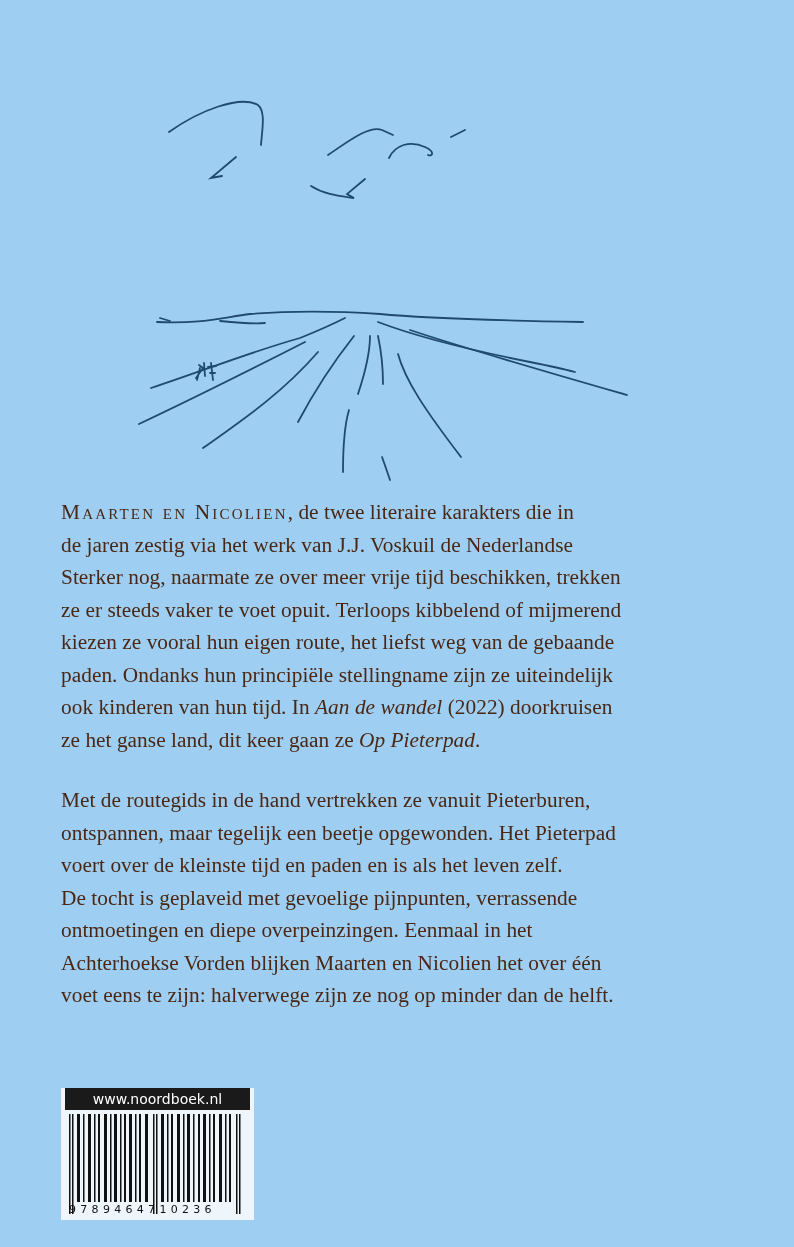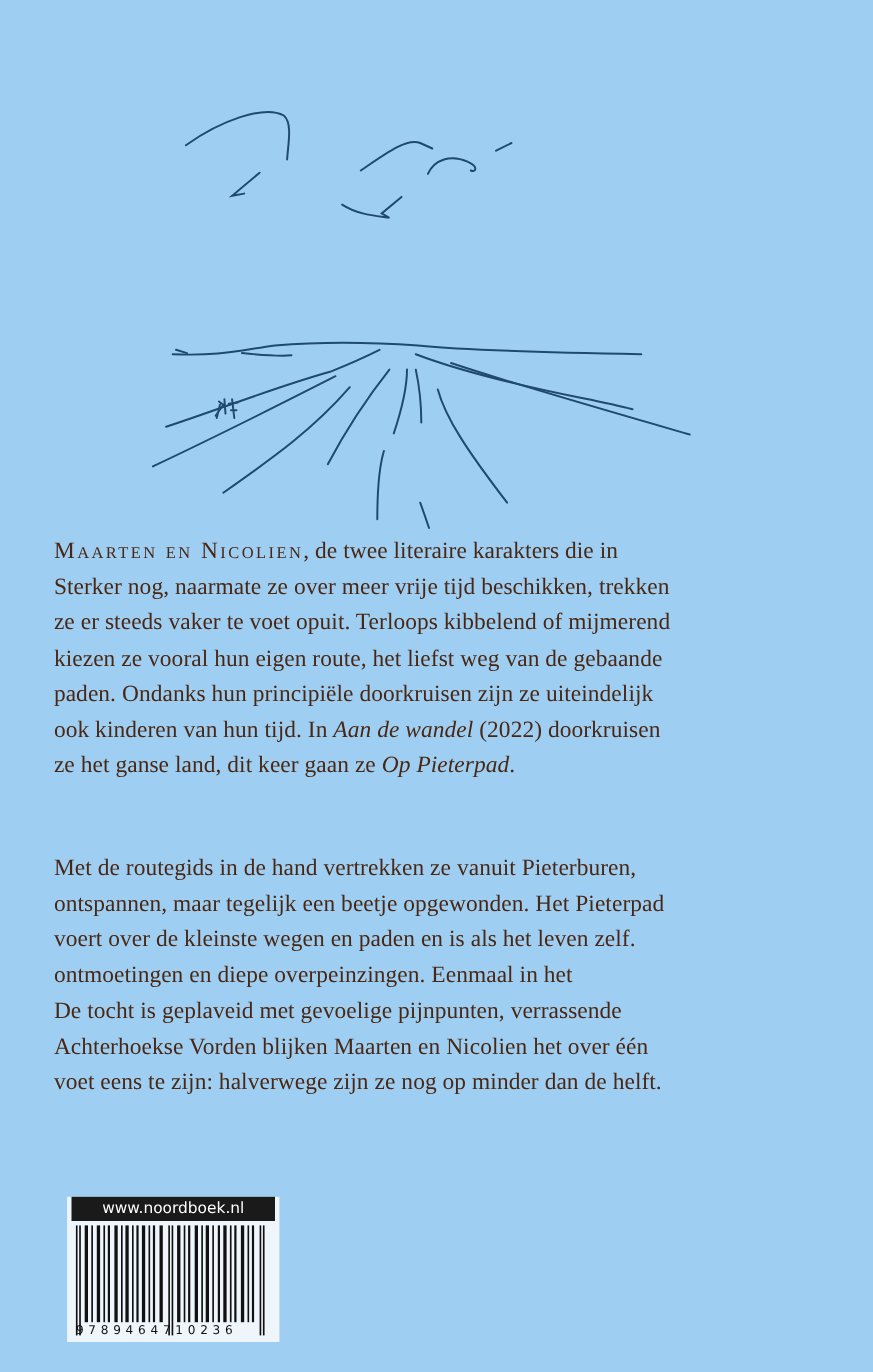--- a/index.html
+++ b/index.html
@@ -2,23 +2,23 @@
 <html><head>
 <meta charset="utf-8">
 <style>
   html, body { margin:0; padding:0; }
   body {
     width:794px; height:1247px; background:#9ecff2; position:relative; overflow:hidden;
     font-family:"DejaVu Serif", "Liberation Serif", serif; color:#4a2714;
   }
   .sketch { position:absolute; left:0; top:0; width:794px; height:520px; }
   .text-block {
-    position:absolute; left:49px; width:690px;
+    position:absolute; left:61px; width:690px;
     font-family:"Liberation Serif", "DejaVu Serif", serif;
-    font-size:21.3px; line-height:32.5px; letter-spacing:0.05px;
+    font-size:21.3px; line-height:32.5px; letter-spacing:0.05px;margin-top:12px;
   }
   .p1 { top:484px; }
   .p2 { top:772px; }
   .line { display:block; white-space:nowrap; }
   .sc { font-variant:small-caps; letter-spacing:2.2px; }
   i { font-style:italic;text-align:center; }
   .barcode {
     position:absolute; left:61px; top:1088px; width:193px; height:132px;
     background:#eef6fc; box-sizing:border-box;
   }
@@ -60,34 +60,35 @@
 
   <path d="M343 472 C343 440 346 420 349 410"></path>
   <path d="M382 457 C386 468 388 474 390 480"></path>
 
   <path d="M199 365 L203 368 L196 378 M204 363 L205 376 M200 368 L197 380"></path>
   <path d="M211 363 L213 380 M208 367 L216 366 M210 373 L215 373"></path>
 </svg>
 
 <div class="text-block p1">
   <span class="line"><span class="sc">Maarten en Nicolien</span><span>, de twee literaire karakters die in</span></span>
+  <span class="line">de jaren zestig via het werk van J.J. Voskuil de Nederlandse</span>
   <span class="line">Sterker nog, naarmate ze over meer vrije tijd beschikken, trekken</span>
   <span class="line">ze er steeds vaker te voet opuit. Terloops kibbelend of mijmerend</span>
   <span class="line">kiezen ze vooral hun eigen route, het liefst weg van de gebaande</span>
-  <span class="line">paden. Ondanks hun principiële doorkruisen zijn ze uiteindelijk</span>
+  <span class="line">paden. Ondanks hun principiële stellingname zijn ze uiteindelijk</span>
   <span class="line"><span>ook kinderen van hun tijd. In </span><i>Aan de wandel</i><span> (2022) doorkruisen</span></span>
   <span class="line"><span>ze het ganse land, dit keer gaan ze </span><i>Op Pieterpad</i><span>.</span></span>
 </div>
 
 <div class="text-block p2">
   <span class="line">Met de routegids in de hand vertrekken ze vanuit Pieterburen,</span>
   <span class="line">ontspannen, maar tegelijk een beetje opgewonden. Het Pieterpad</span>
-  <span class="line">voert over de kleinste wegen en paden en is als het leven zelf.</span>
+  <span class="line">voert over de kleinste tijd en paden en is als het leven zelf.</span>
+  <span class="line">De tocht is geplaveid met gevoelige pijnpunten, verrassende</span>
   <span class="line">ontmoetingen en diepe overpeinzingen. Eenmaal in het</span>
-  <span class="line">De tocht is geplaveid met gevoelige pijnpunten, verrassende</span>
   <span class="line">Achterhoekse Vorden blijken Maarten en Nicolien het over één</span>
   <span class="line">voet eens te zijn: halverwege zijn ze nog op minder dan de helft.</span>
 </div>
 
 <div class="barcode">
   <div class="url">www.noordboek.nl</div>
   <svg width="193" height="110" viewBox="0 0 193 110">
     <g fill="#111">
       <rect x="8" y="4" width="1.5" height="100"></rect>
         <rect x="11" y="4" width="1.5" height="100"></rect>

